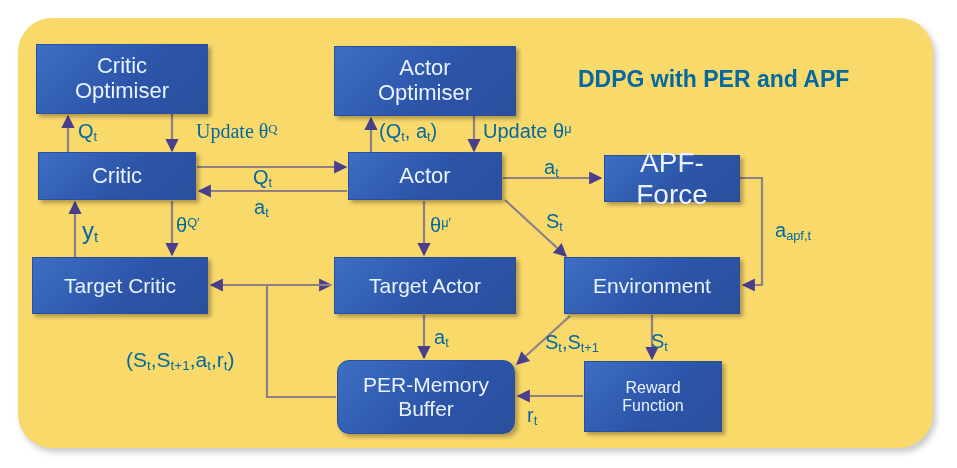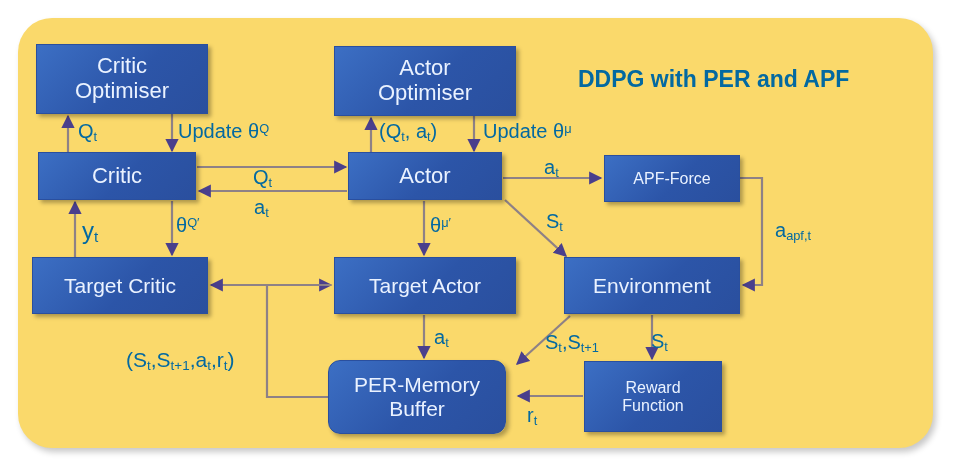--- a/index.html
+++ b/index.html
@@ -85,42 +85,42 @@
     <div class="node" style="left: 334px; top: 46px; width: 182px; height: 70px; font-size: 22px;">
       <span>Actor
 Optimiser</span>
     </div>
     <div class="node" style="left: 38px; top: 152px; width: 158px; height: 48px; font-size: 22px;">
       <span>Critic</span>
     </div>
     <div class="node" style="left: 348px; top: 152px; width: 154px; height: 48px; font-size: 22px;">
       <span>Actor</span>
     </div>
-    <div class="node" style="left: 604px; top: 155px; width: 136px; height: 47px; font-size: 16px;">
+    <div class="node" style="left: 604px; top: 155px; width: 136px; height: 47px; font-size: 28px;">
       <span>APF-Force</span>
     </div>
     <div class="node" style="left: 32px; top: 257px; width: 176px; height: 57px; font-size: 21px;">
       <span>Target Critic</span>
     </div>
     <div class="node" style="left: 334px; top: 257px; width: 182px; height: 57px; font-size: 21px;">
       <span>Target Actor</span>
     </div>
     <div class="node" style="left: 564px; top: 257px; width: 176px; height: 57px; font-size: 21px;">
       <span>Environment</span>
     </div>
-    <div class="node rounded" style="left: 328px; top: 360px; width: 178px; height: 74px; font-size: 21px;">
+    <div class="node rounded" style="left: 337px; top: 360px; width: 178px; height: 74px; font-size: 21px;">
       <span>PER-Memory
 Buffer</span>
     </div>
     <div class="node" style="left: 584px; top: 361px; width: 138px; height: 71px; font-size: 16px;">
       <span>Reward
 Function</span>
     </div>
     <div class="lbl" style="left: 78px; top: 120px; font-size: 20px;">Q<sub>t</sub></div>
-    <div class="lbl" style="left: 178px; top: 120px; font-size: 20px;">Update θ<sup>Q</sup></div>
+    <div class="lbl" style="left: 196px; top: 120px; font-size: 20px; font-family: Liberation Serif, serif;">Update θ<sup>Q</sup></div>
     <div class="lbl" style="left: 379px; top: 120px; font-size: 20px;">(Q<sub>t</sub>, a<sub>t</sub>)</div>
     <div class="lbl" style="left: 483px; top: 120px; font-size: 20px;">Update θ<sup>μ</sup></div>
     <div class="lbl" style="left: 253px; top: 166px; font-size: 20px;">Q<sub>t</sub></div>
     <div class="lbl" style="left: 254px; top: 196px; font-size: 20px;">a<sub>t</sub></div>
     <div class="lbl" style="left: 544px; top: 156px; font-size: 20px;">a<sub>t</sub></div>
     <div class="lbl" style="left: 82px; top: 217px; font-size: 24px;">y<sub>t</sub></div>
     <div class="lbl" style="left: 176px; top: 214px; font-size: 20px;">θ<sup>Q′</sup></div>
     <div class="lbl" style="left: 430px; top: 214px; font-size: 20px;">θ<sup>μ′</sup></div>
     <div class="lbl" style="left: 546px; top: 210px; font-size: 20px;">S<sub>t</sub></div>
     <div class="lbl" style="left: 775px; top: 219px; font-size: 20px;">a<sub>apf,t</sub></div>

